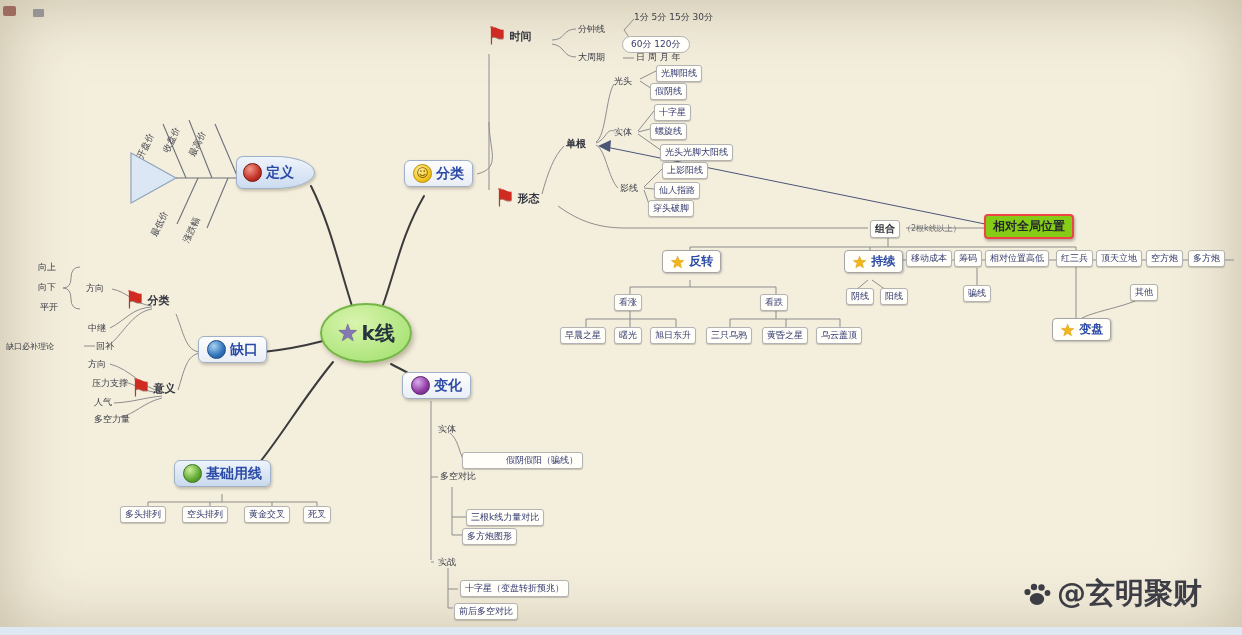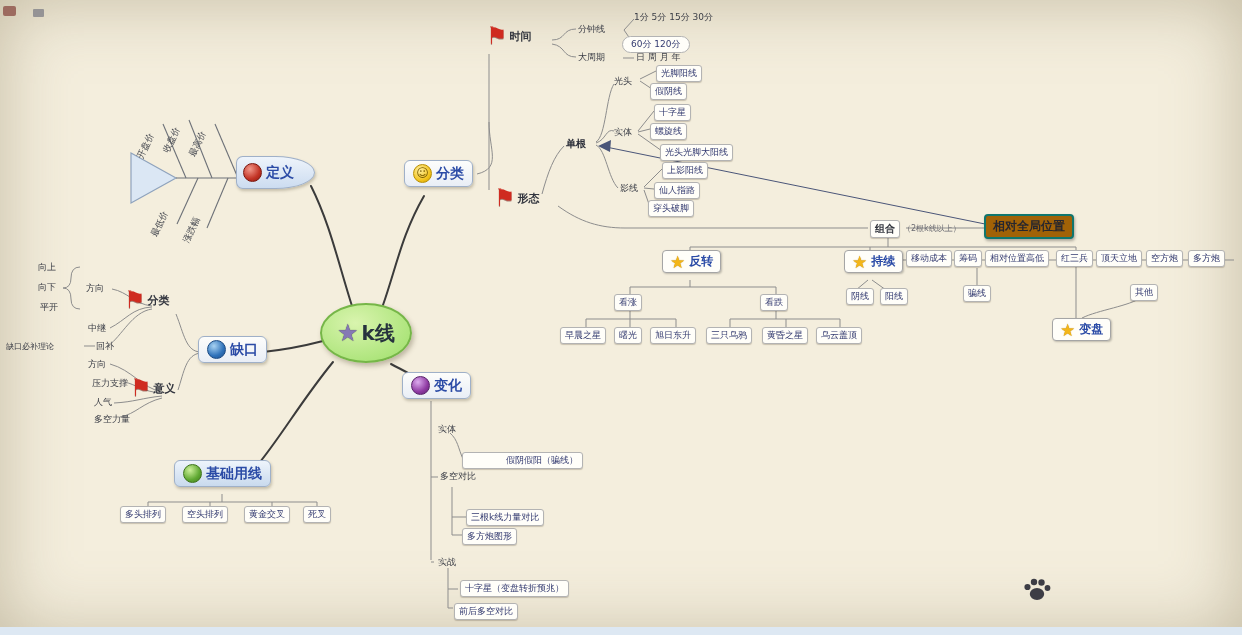--- a/index.html
+++ b/index.html
@@ -24,21 +24,21 @@
   .starnode{background:#fffef9;border:1px solid #a5a5a5;border-radius:4px;padding:2px 7px;
     font-size:12px;font-weight:bold;color:#2b4ba6;box-shadow:1px 1px 2px rgba(0,0,0,.22);}
   .box{background:#fffef9;border:1px solid #b3b3b3;border-radius:3px;padding:1px 4px;
     font-size:9px;color:#333a70;box-shadow:0 1px 1px rgba(90,80,60,.28);}
   .combo{font-size:10px;font-weight:bold;color:#33363f;}
   .pill{background:#fffef9;border:1px solid #b3b3b3;border-radius:9px;padding:1px 8px;font-size:9px;color:#333a70;}
   .label{font-size:9px;color:#3a3d46;}
   .bold{font-weight:bold;color:#2a2d38;font-size:10px;}
   .small{font-size:8px;}
   .annotation{font-size:8px;color:#6a6a72;justify-content:center;}
-  .highlight{background:#a16207;border:2px solid #0f766e;border-radius:4px;padding:2px 7px;
+  .highlight{background:#84cc16;border:2px solid #ef4444;border-radius:4px;padding:2px 7px;
     font-size:12px;font-weight:bold;color:#26262e;box-shadow:1px 2px 3px rgba(0,0,0,.3);}
   .rotlabel{font-size:9px;color:#44474f;transform-origin:left bottom;}
   
   .ic{display:inline-block;flex:0 0 auto;margin-right:4px;}
   .red-sphere-icon,.blue-sphere-icon,.green-sphere-icon,.purple-sphere-icon{width:17px;height:17px;border-radius:50%;}
   .red-sphere-icon{background:radial-gradient(circle at 35% 30%,#f2988a,#c23325 60%,#8c1a10);border:1px solid #7a150c;}
   .blue-sphere-icon{background:radial-gradient(circle at 35% 30%,#a8d2f2,#2f72ba 60%,#1d4f8c);border:1px solid #1a4a84;}
   .green-sphere-icon{background:radial-gradient(circle at 35% 30%,#cdf09a,#5fa832 60%,#417a1c);border:1px solid #3d7419;}
   .purple-sphere-icon{background:radial-gradient(circle at 35% 30%,#dcabee,#8e3aa2 60%,#5f2470);border:1px solid #58216a;}
   .smiley-icon{width:17px;height:17px;border-radius:50%;background:radial-gradient(circle at 35% 30%,#ffef9e,#f2c21a 65%,#c79a00);
@@ -166,20 +166,21 @@
   <div class="watermark">
     <svg width="30" height="30" viewBox="0 0 30 30">
       <g fill="#3d3d45">
         <ellipse cx="15" cy="20" rx="7.2" ry="6"></ellipse>
         <circle cx="5.5" cy="13" r="3.1"></circle>
         <circle cx="12" cy="8" r="3.2"></circle>
         <circle cx="19.5" cy="8.5" r="3.2"></circle>
         <circle cx="25.5" cy="14" r="2.9"></circle>
       </g>
     </svg>
+    <span>@玄明聚财</span>
   </div>
 
 <div class="n center" style="left: 320px; top: 303px; width: 92px; height: 60px;">
       <span class="ic center-star-icon">★</span>
       <span class="tx">k线</span>
     </div>
     <div class="n main pennant" style="left: 236px; top: 156px;">
       <span class="ic red-sphere-icon"></span>
       <span class="tx">定义</span>
     </div>

